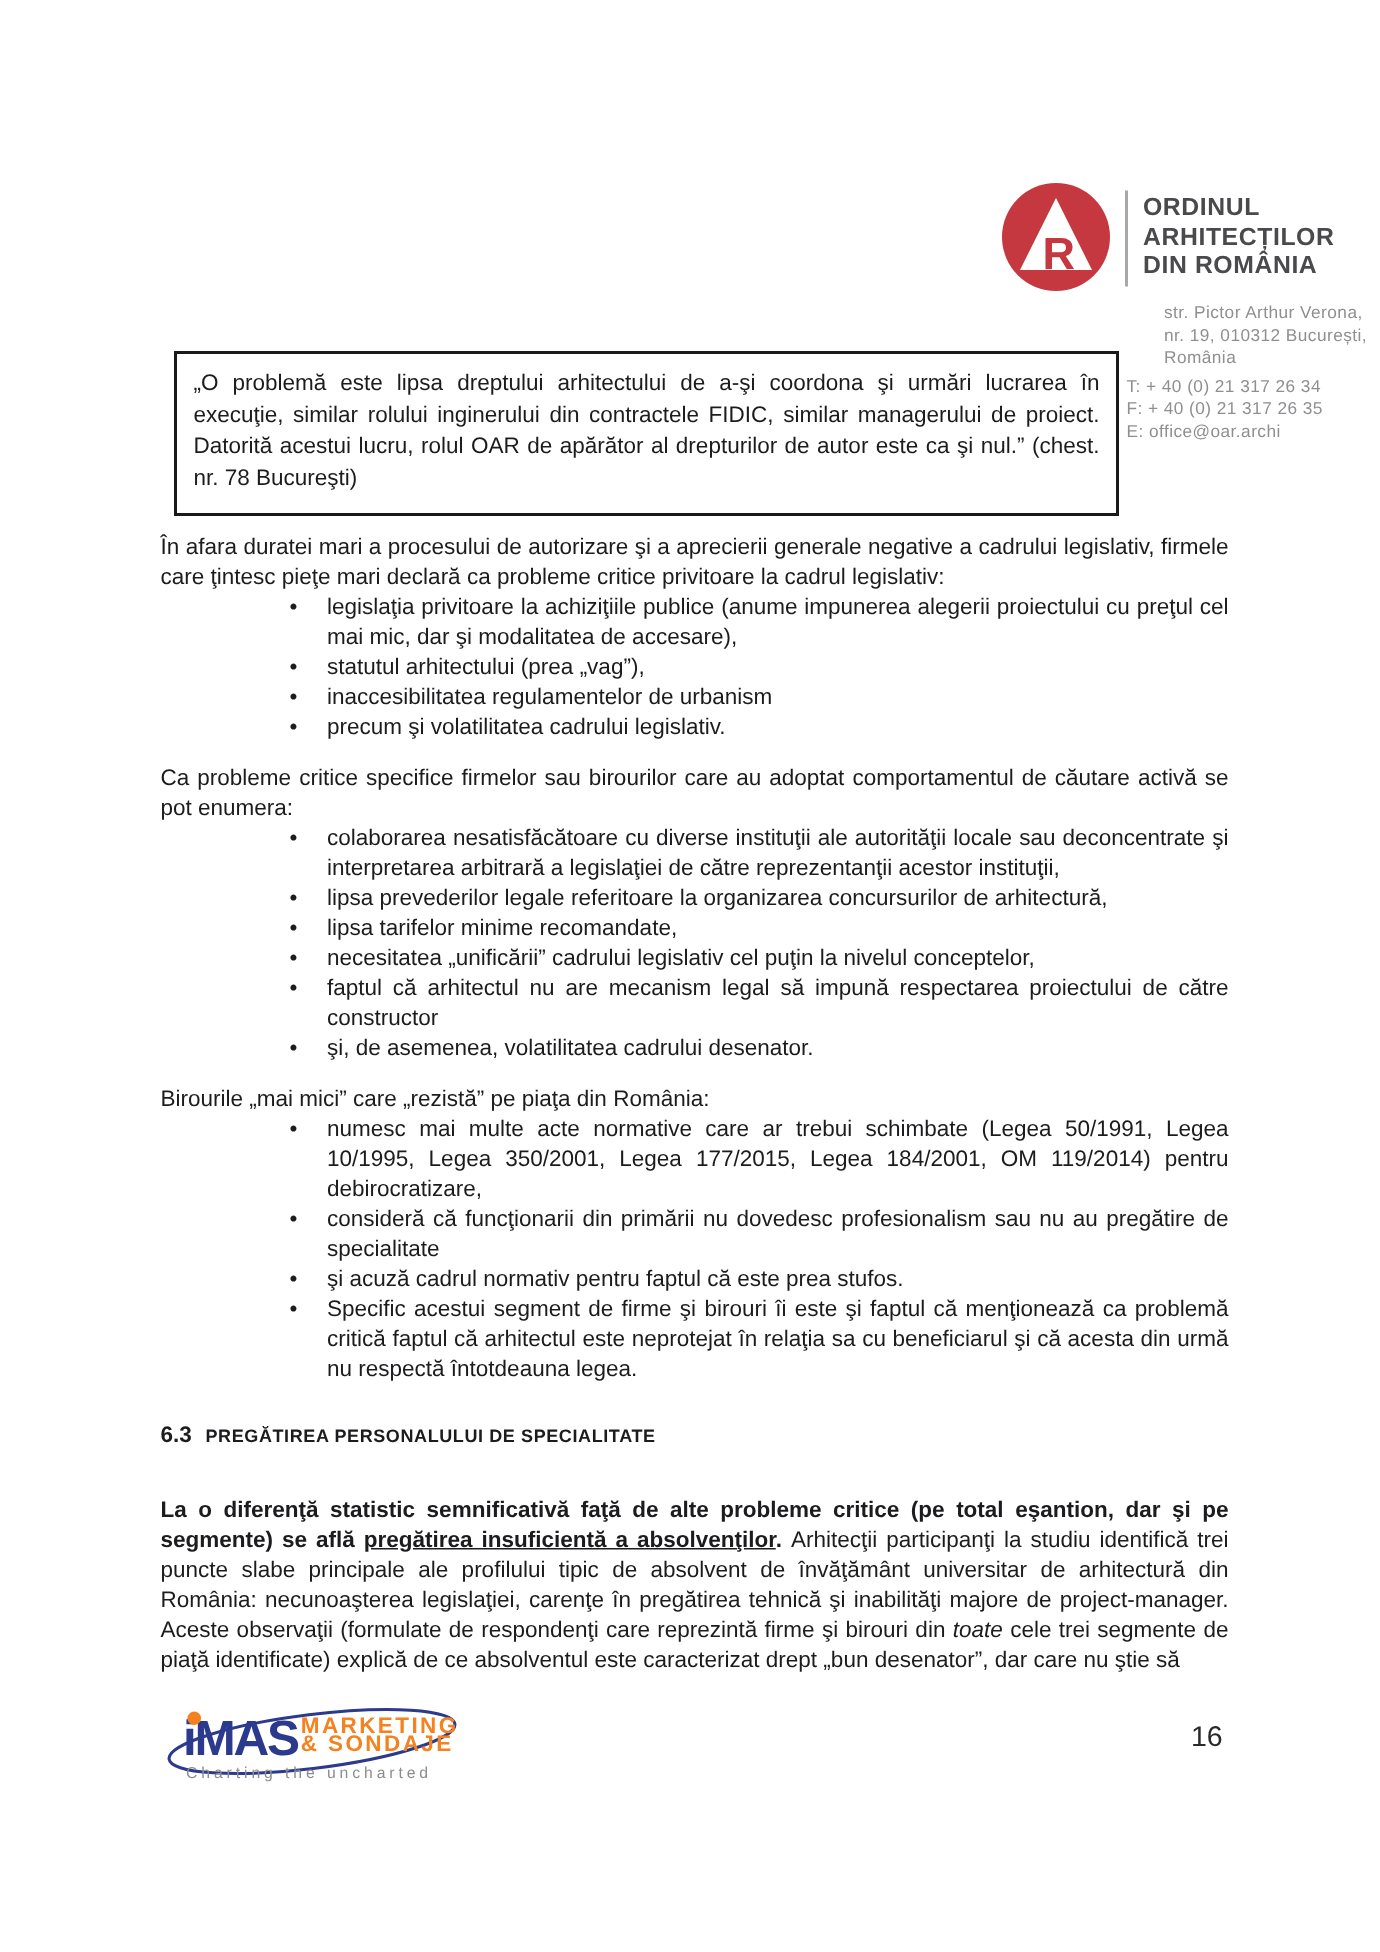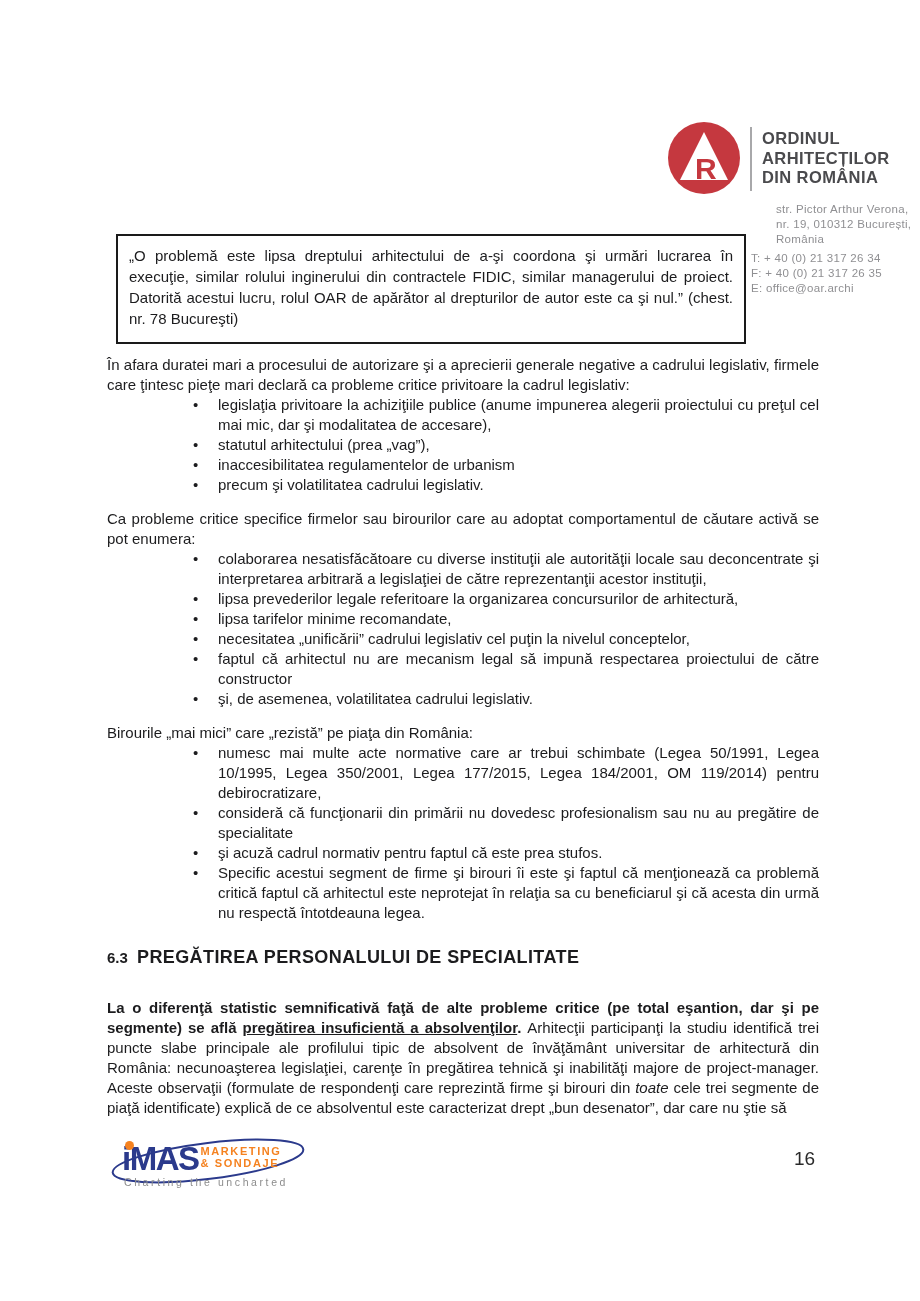--- a/index.html
+++ b/index.html
@@ -45,41 +45,41 @@
   }
   .para { margin:14px 0 0 0; }
   .para.first { margin-top:0; }
   ul.bullets { margin:0; padding:0 0 0 111px; list-style:none; }
   ul.bullets li { position:relative; text-align:justify; }
   ul.bullets li .dot {
     position:absolute; left:-25px; top:0;
   }
   .section-heading { margin:24px 0 30px 0; font-weight:700; text-align:left; }
   .section-number { display:inline-block; width:30px; font-size:15px; }
-  .section-title { font-size:18px; letter-spacing:0.4px; }
+  .section-title { font-size:12px; letter-spacing:0.4px; }
   .para4 { margin-top:0; }
   .b { font-weight:700; }
   .bu { font-weight:700; text-decoration:underline; }
   .it { font-style:italic; }
 
   
   .imas-logo { position:absolute; left:108px; top:1134px; width:200px; height:58px; }
   .imas-swoosh { position:absolute; left:0; top:0; }
   .imas-row { position:absolute; left:14px; top:8px; white-space:nowrap; }
   .imas-name {
     font-size:33px; font-weight:700; color:#2b3a8c;
     letter-spacing:-1.5px; line-height:33px;
   }
   .imas-dot {
     position:absolute; left:17px; top:7px; width:9px; height:9px;
     border-radius:50%; background:#f58220; z-index:3;
   }
   .imas-sub {
     display:inline-block; vertical-align:top; margin-left:2px; margin-top:3px;
-    font-size:11px; font-weight:700; color:#f58220;
+    font-size:15px; font-weight:700; color:#f58220;
     letter-spacing:1.6px; line-height:12px;
   }
   .imas-slogan {
     position:absolute; left:16px; top:42px;
     font-size:10.5px; color:#8c8c8c; letter-spacing:2.6px; white-space:nowrap;
   }
   .page-number { position:absolute; left:794px; top:1148px; font-size:19px; color:#2a2a2a; }
 </style>
 </head>
 <body>
@@ -122,21 +122,21 @@
       <li><span class="dot">•</span><span>precum şi volatilitatea cadrului legislativ.</span></li>
     </ul>
 
     <p class="para">Ca probleme critice specifice firmelor sau birourilor care au adoptat comportamentul de căutare activă se pot enumera:</p>
     <ul class="bullets">
       <li><span class="dot">•</span><span>colaborarea nesatisfăcătoare cu diverse instituţii ale autorităţii locale sau deconcentrate şi interpretarea arbitrară a legislaţiei de către reprezentanţii acestor instituţii,</span></li>
       <li><span class="dot">•</span><span>lipsa prevederilor legale referitoare la organizarea concursurilor de arhitectură,</span></li>
       <li><span class="dot">•</span><span>lipsa tarifelor minime recomandate,</span></li>
       <li><span class="dot">•</span><span>necesitatea „unificării” cadrului legislativ cel puţin la nivelul conceptelor,</span></li>
       <li><span class="dot">•</span><span>faptul că arhitectul nu are mecanism legal să impună respectarea proiectului de către constructor</span></li>
-      <li><span class="dot">•</span><span>şi, de asemenea, volatilitatea cadrului legislativ.</span></li>
+      <li><span class="dot">•</span><span>şi, de asemenea, volatilitatea cadrului desenator.</span></li>
     </ul>
 
     <p class="para">Birourile „mai mici” care „rezistă” pe piaţa din România:</p>
     <ul class="bullets">
       <li><span class="dot">•</span><span>numesc mai multe acte normative care ar trebui schimbate (Legea 50/1991, Legea 10/1995, Legea 350/2001, Legea 177/2015, Legea 184/2001, OM 119/2014) pentru debirocratizare,</span></li>
       <li><span class="dot">•</span><span>consideră că funcţionarii din primării nu dovedesc profesionalism sau nu au pregătire de specialitate</span></li>
       <li><span class="dot">•</span><span>şi acuză cadrul normativ pentru faptul că este prea stufos.</span></li>
       <li><span class="dot">•</span><span>Specific acestui segment de firme şi birouri îi este şi faptul că menţionează ca problemă critică faptul că arhitectul este neprotejat în relaţia sa cu beneficiarul şi că acesta din urmă nu respectă întotdeauna legea.</span></li>
     </ul>
 

